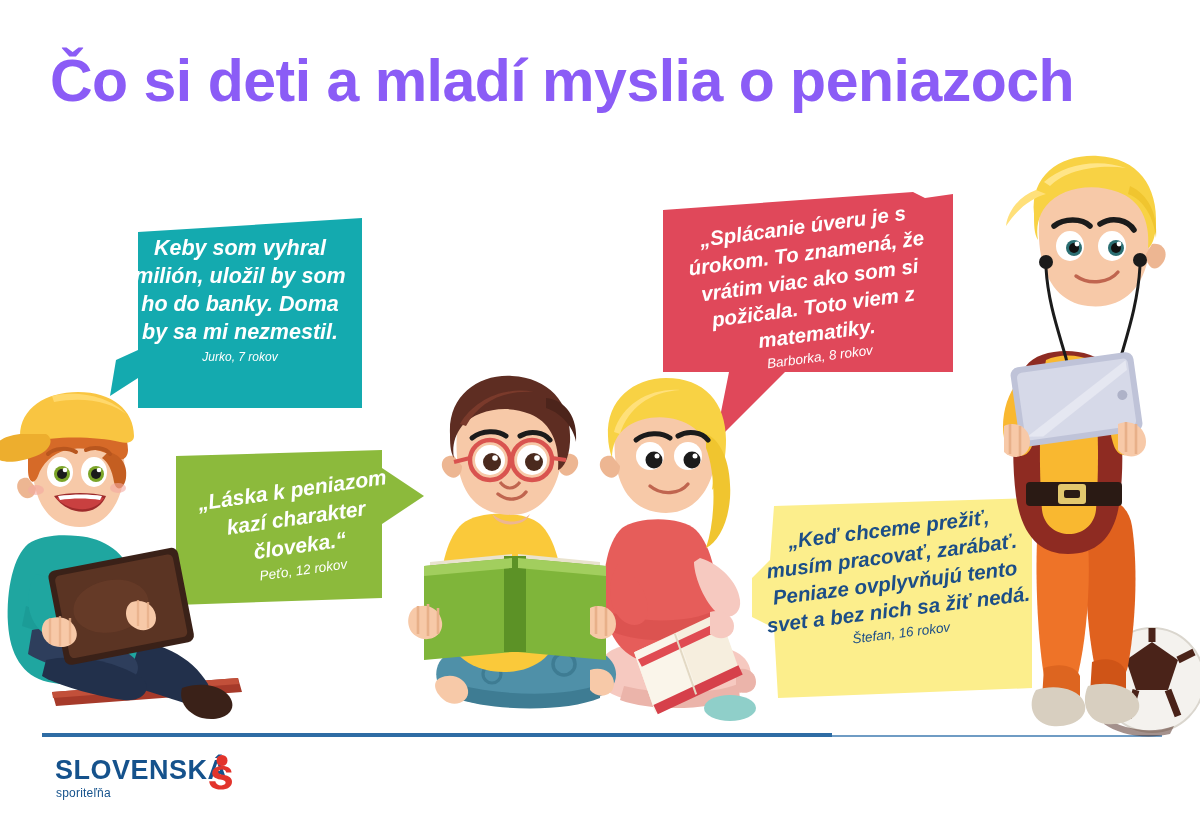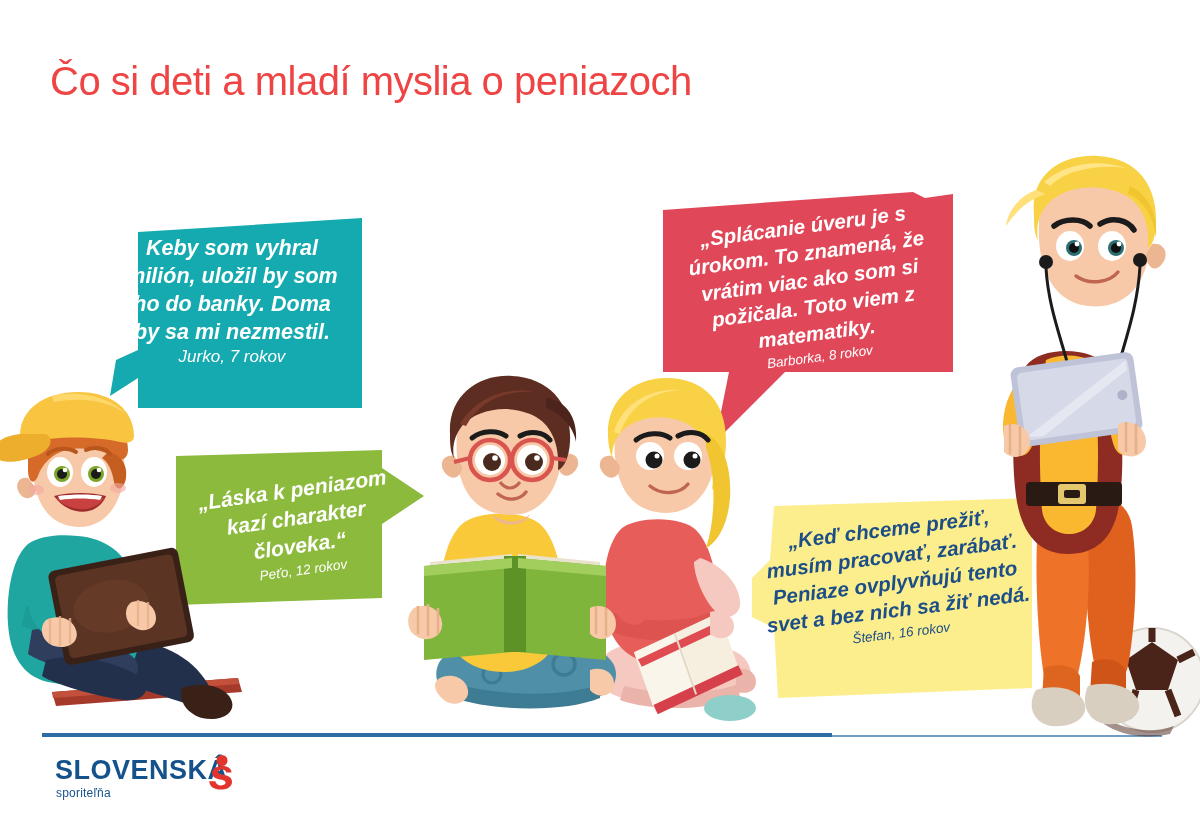--- a/index.html
+++ b/index.html
@@ -9,25 +9,25 @@
     background:#ffffff;
     font-family:"Liberation Sans","DejaVu Sans",sans-serif;
     overflow:hidden;
     position:relative;
   }
   #slide{position:absolute;left:0;top:0;width:1200px;height:830px;background:#fff;}
 
   
   .title{
     position:absolute;left:50px;top:52px;
-    font-size:40px;line-height:58px;
-    color:#ef4444;
+    font-size:59px;line-height:58px;
+    color:#8b5cf6;
     letter-spacing:-0.5px;
     white-space:nowrap;
-    font-weight:400;
+    font-weight:700;
   }
 
   
   .rule-thick{position:absolute;left:42px;top:733px;width:790px;height:4px;background:#2e6ca4;}
   .rule-thin{position:absolute;left:832px;top:735px;width:330px;height:2px;background:#6f9cc4;}
 
   
   .logo{position:absolute;left:55px;top:757px;width:230px;height:46px;}
   .logo-main{
     position:absolute;left:0;top:0;
@@ -48,25 +48,25 @@
     text-align:center;
     font-style:italic;
     z-index:3;
   }
   .bubble .quote{display:block;font-weight:bold;}
   .bubble .attrib{display:block;font-weight:normal;}
 
   
   #b-teal{left:110px;top:218px;width:252px;height:190px;}
   #b-teal .txt{
-    left:8px;top:16px;width:228px;
+    left:16px;top:16px;width:228px;
     color:#ffffff;
   }
   #b-teal .quote{font-size:21.5px;line-height:28px;}
-  #b-teal .attrib{font-size:17px;line-height:20px;margin-top:1px;}
+  #b-teal .attrib{font-size:12px;line-height:20px;margin-top:1px;}
 
   
   #b-red{left:663px;top:192px;width:290px;height:250px;}
   #b-red .txt{
     left:8px;top:20px;width:276px;
     color:#ffffff;
     transform:rotate(-7.5deg);
     transform-origin:50% 40%;
   }
   #b-red .quote{font-size:20.5px;line-height:27px;}

